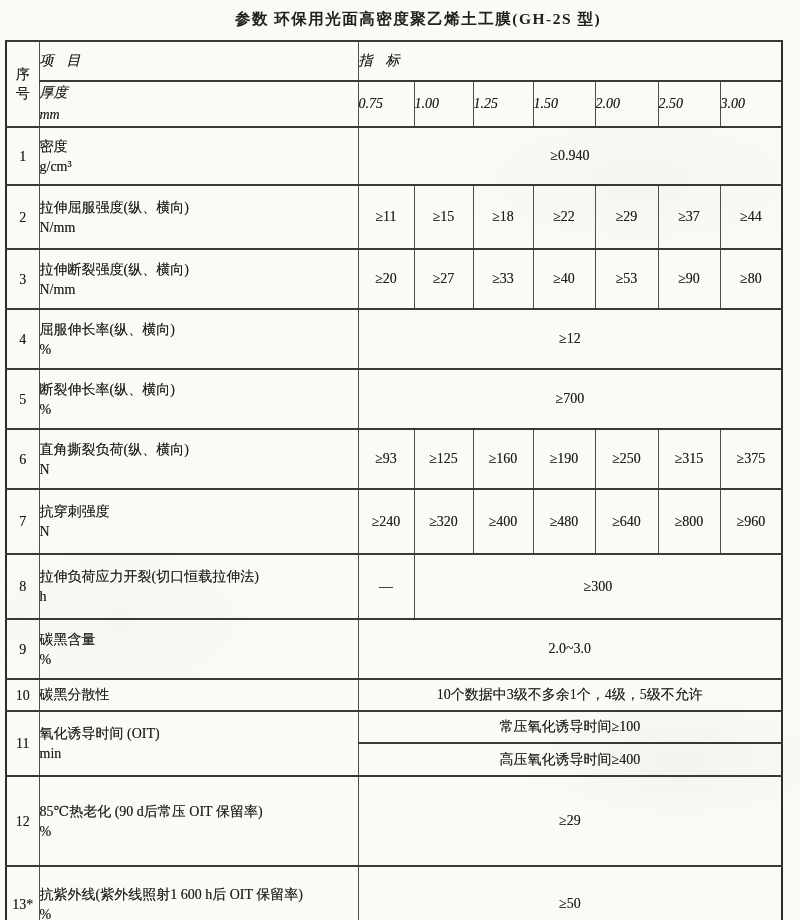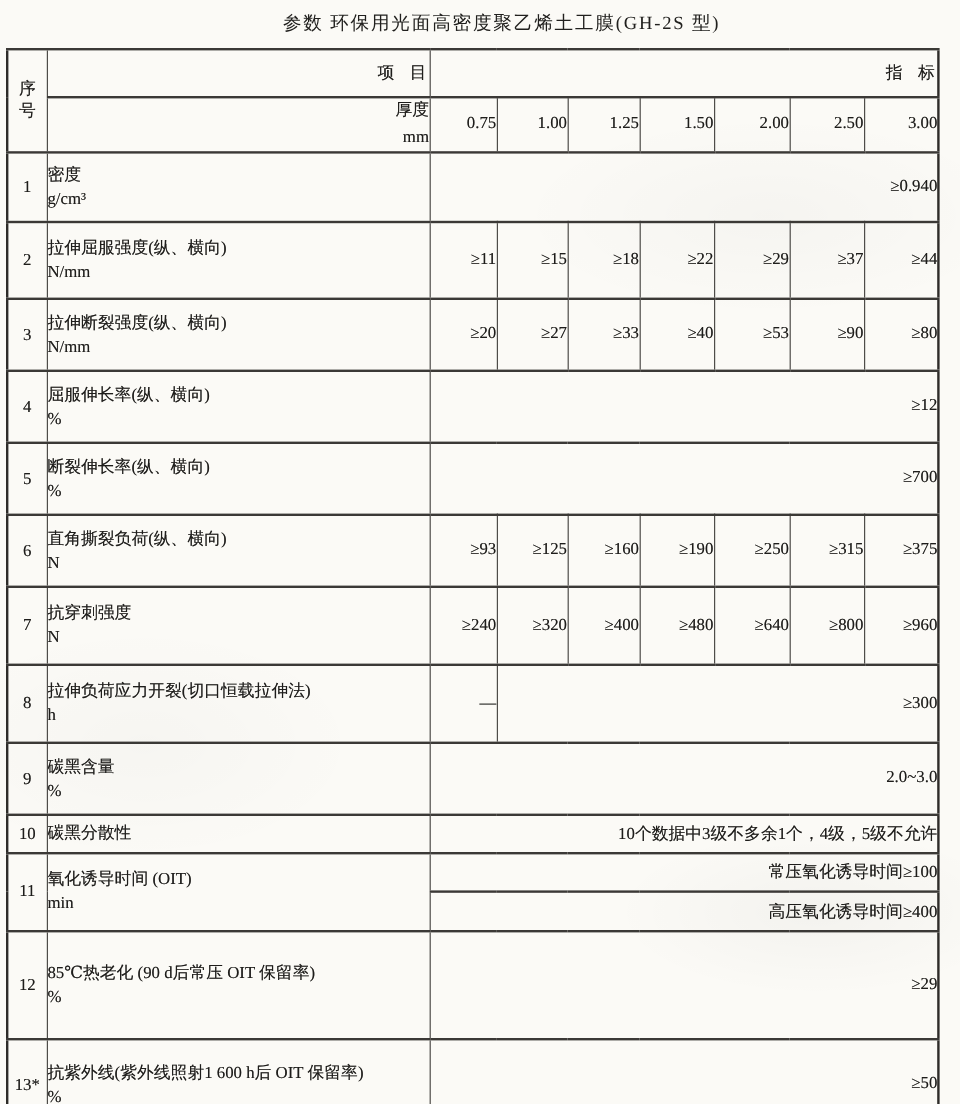--- a/index.html
+++ b/index.html
@@ -13,21 +13,21 @@
       #fbfaf6;
     font-family: "Liberation Serif", "DejaVu Serif", serif;
     color: #1e1d1b;
   }
   .title {
     height: 40px;
     padding-top: 9px;
     box-sizing: border-box;
     text-align: center;
     font-size: 15.5px;
-    font-weight: normal;
+    font-weight: bold;
     letter-spacing: 1.5px;
     color: #21201e;
     margin-left: 36px;
   }
   table.spec {
     border-collapse: collapse;
     table-layout: fixed;
     width: 776px;
     margin-left: 5px;
   }
@@ -35,31 +35,31 @@
     border-left: 1px solid #4e4c49;
     border-right: 1px solid #4e4c49;
     border-top: 2px solid #3b3936;
     border-bottom: 2px solid #3b3936;
     padding: 0;
     font-size: 14px;
     vertical-align: middle;
     overflow: hidden;
   }
   table.spec { border: 2px solid #2e2c29; }
-  td.c { text-align: right; }
+  td.c { text-align: left; font-style: italic; }
   td.seqcell {
     text-align: center;
     white-space: pre-line;
     line-height: 19px;
   }
   td.hspace { white-space: pre; letter-spacing: 2px; }
   td.label { padding: 5px 6px 5px 10px; }
   .lname { line-height: 20px; }
   .lunit { line-height: 19px; }
-  td.vcell { text-align: right; }
+  td.vcell { text-align: center; }
   tr.hA  { height: 40px; }
   tr.hB  { height: 40px; }
   tr.r1  { height: 58px; }
   tr.r2  { height: 64px; }
   tr.r3  { height: 60px; }
   tr.r4  { height: 60px; }
   tr.r5  { height: 60px; }
   tr.r6  { height: 60px; }
   tr.r7  { height: 65px; }
   tr.r8  { height: 65px; }

